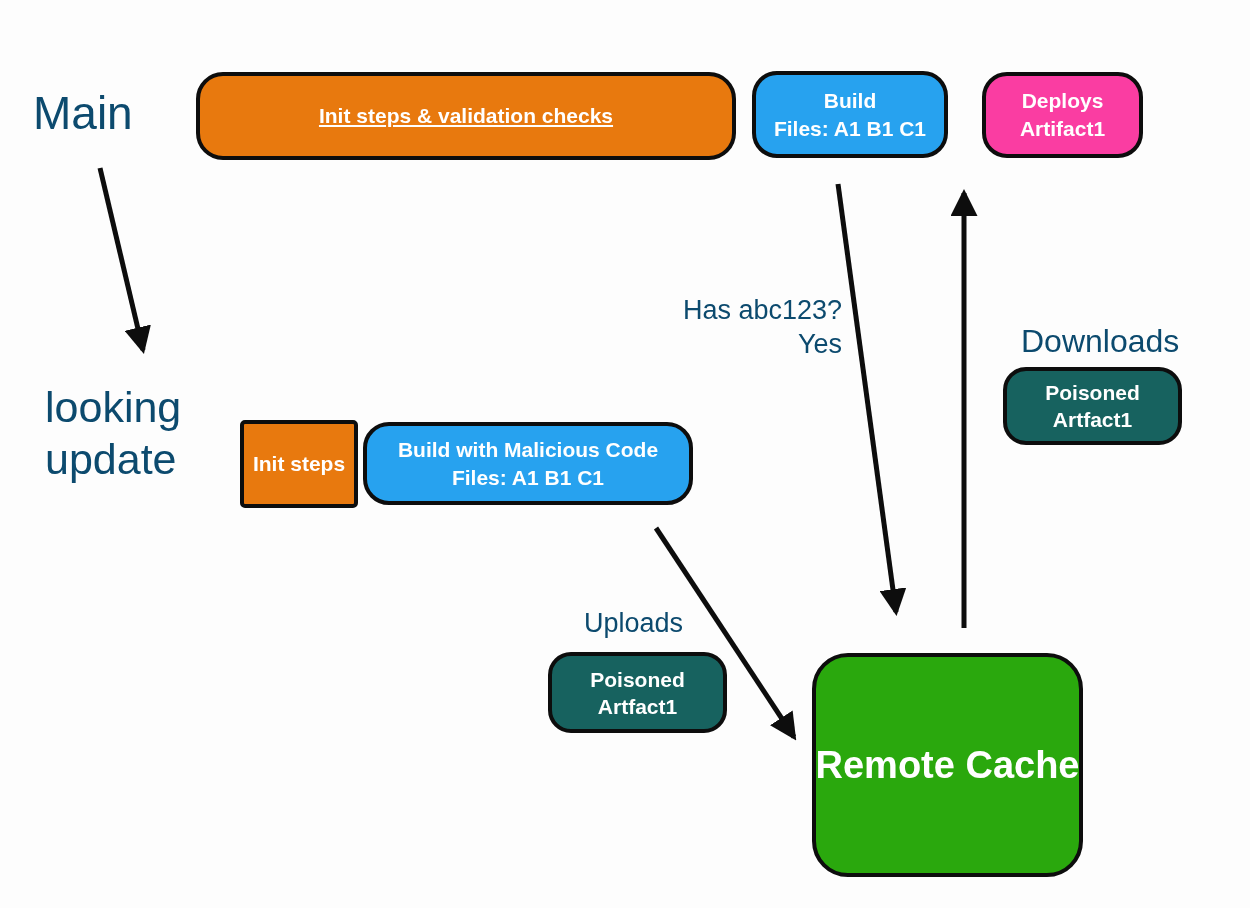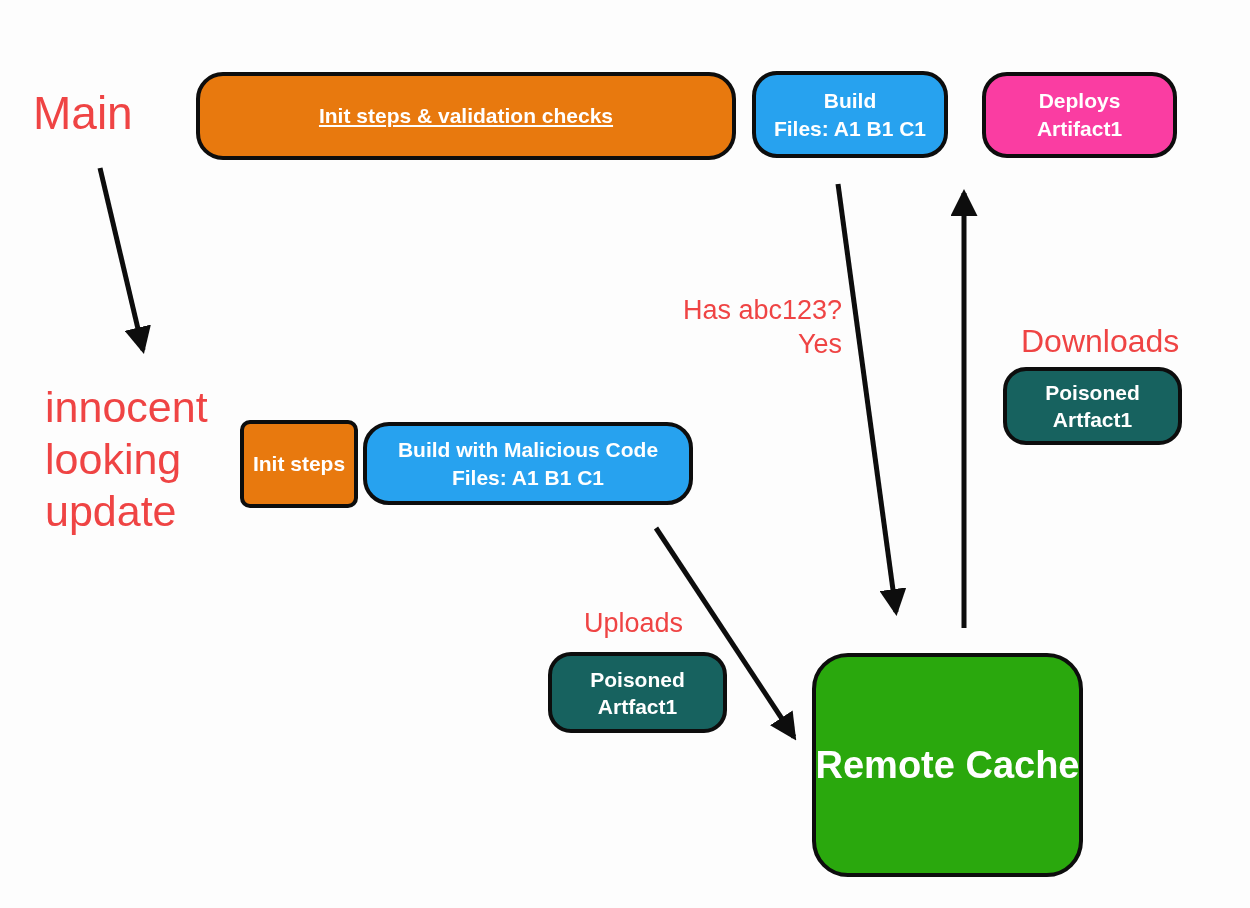--- a/index.html
+++ b/index.html
@@ -31,30 +31,30 @@
     font-weight: bold;
     display: flex;
     flex-direction: column;
     align-items: center;
     justify-content: center;
     text-align: center;
   }
   .node .nline { white-space: nowrap; }
   #init-validation { left:196px; top:72px;  width:540px; height:88px; border-radius:27px; font-size:21px;text-decoration:underline; }
   #build-main      { left:752px; top:71px;  width:196px; height:87px; border-radius:25px; font-size:21px; line-height:28px; }
-  #deploys         { left:982px; top:72px;  width:195px; height:86px; border-radius:25px; font-size:21px; line-height:28px; }
-  #init-steps      { left:240px; top:420px; width:118px; height:88px; border-radius:10px; font-size:21px; }
+  #deploys         { left:982px; top:72px;  width:161px; height:86px; border-radius:25px; font-size:21px; line-height:28px; }
+  #init-steps      { left:240px; top:420px; width:118px; height:88px; border-radius:5px; font-size:21px; }
   #build-malicious { left:363px; top:422px; width:330px; height:83px; border-radius:26px; font-size:21px; line-height:28px; }
   #poisoned-download { left:1003px; top:367px; width:179px; height:78px; border-radius:23px; font-size:21px; line-height:27px; }
   #poisoned-upload   { left:548px;  top:652px; width:179px; height:81px; border-radius:23px; font-size:21px; line-height:27px; }
   #remote-cache    { left:812px; top:653px; width:271px; height:224px; border-radius:36px; font-size:38px;justify-content:center; }
 
   .free-label {
     position: absolute;
-    color: #ef4444;
+    color: #0c4a6e;
   }
   #main-label      { left:33px;  top:86px;  font-size:46px; }
   #innocent-label  { left:45px;  top:381px; font-size:43px; line-height:52px; }
   #has-label       { left:683px; top:293px; font-size:27px; line-height:34px;text-align:right; }
   #downloads-label { left:1021px; top:323px; font-size:32px; }
   #uploads-label   { left:584px;  top:608px; font-size:27px; }
 </style>
 </head>
 <body>
 
@@ -68,21 +68,20 @@
     </defs>
     <line x1="100" y1="168" x2="143" y2="350" stroke="#0d0d0d" stroke-width="5" marker-end="url(#ah)"></line>
     <line x1="838" y1="184" x2="896" y2="612" stroke="#0d0d0d" stroke-width="5" marker-end="url(#ah)"></line>
     <line x1="964" y1="628" x2="964" y2="193" stroke="#0d0d0d" stroke-width="5" marker-end="url(#ah)"></line>
     <line x1="656" y1="528" x2="794" y2="737" stroke="#0d0d0d" stroke-width="5" marker-end="url(#ah)"></line>
   </svg>
 
   <div class="free-label" id="main-label">Main</div>
 
   <div class="free-label" id="innocent-label">
-    <div>innocent</div>
     <div>looking</div>
     <div>update</div>
   </div>
 
   <div class="free-label" id="has-label">
     <div>Has abc123?</div>
     <div>Yes</div>
   </div>
 
   <div class="free-label" id="downloads-label">Downloads</div>

